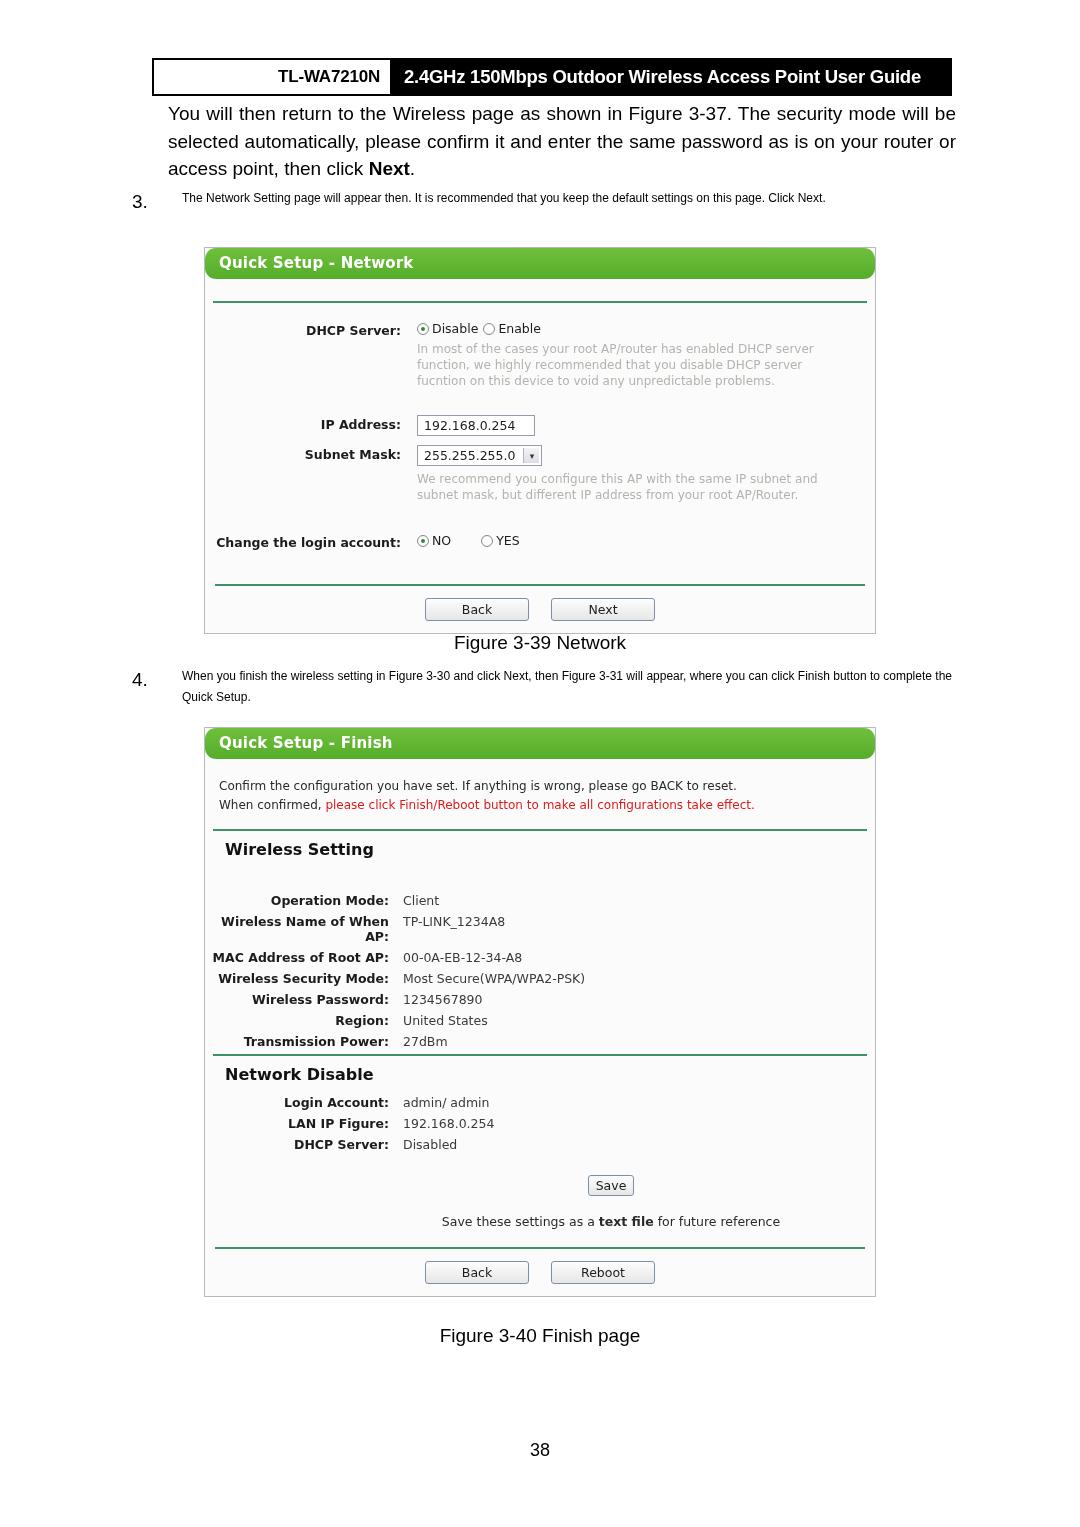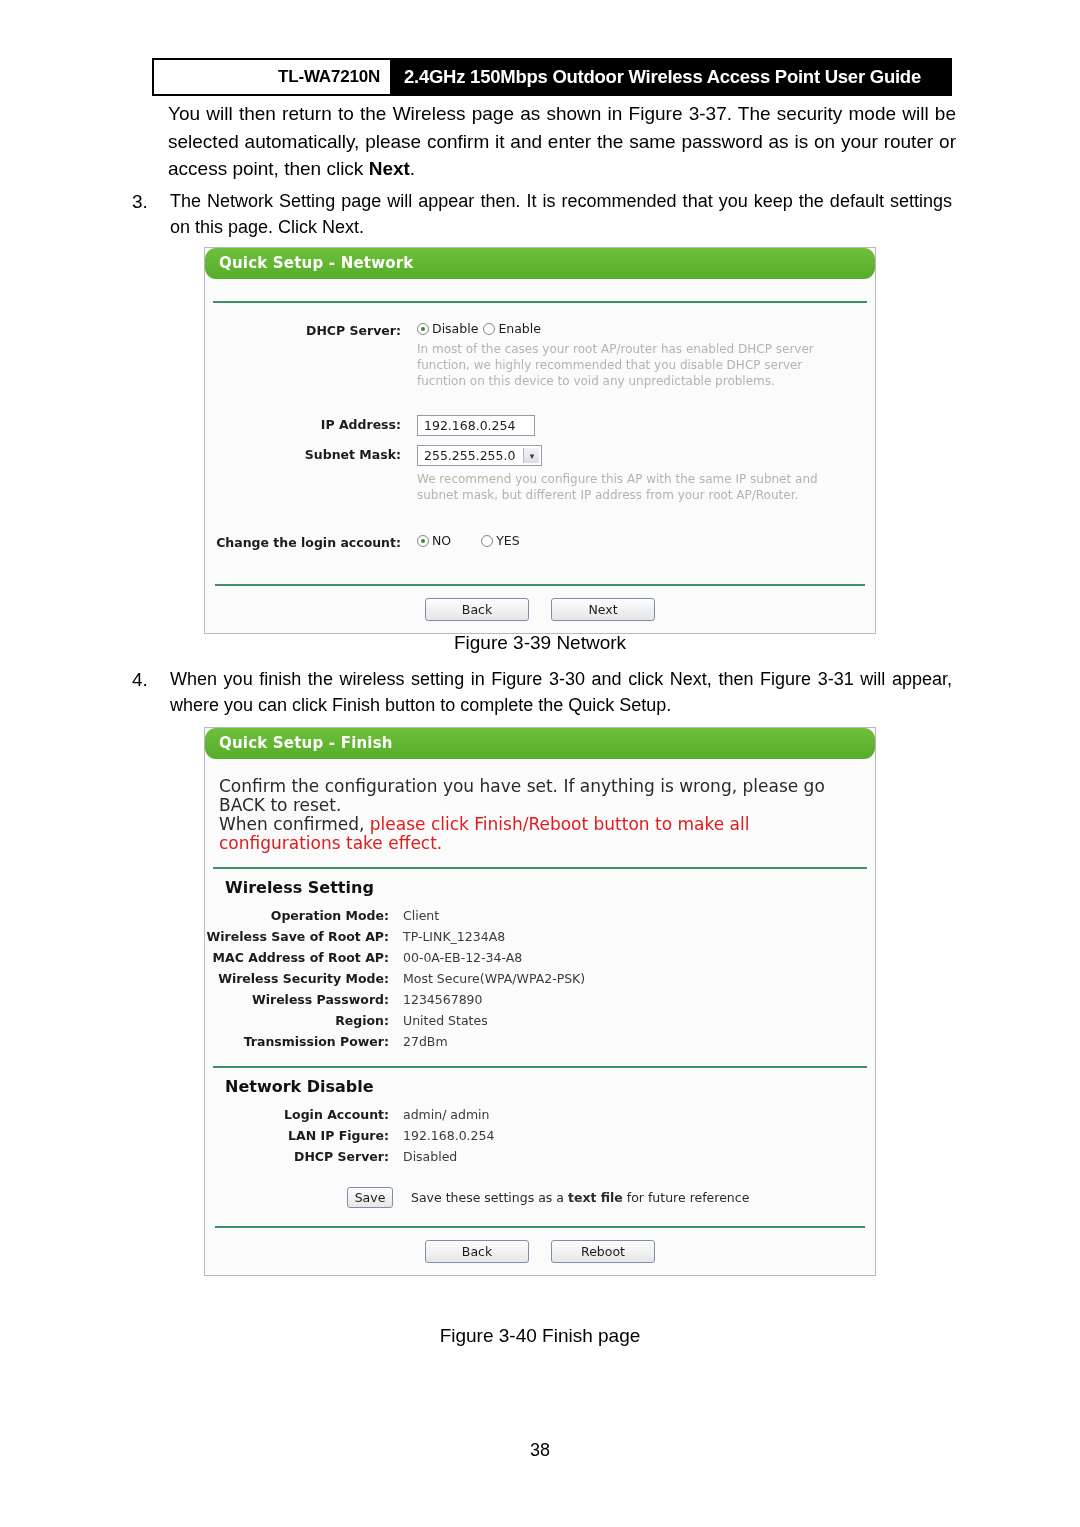--- a/index.html
+++ b/index.html
@@ -74,23 +74,24 @@
     display: flex;
     width: 820px;
   }
   .numbered .num {
     flex: 0 0 38px;
     font-size: 19px;
     line-height: 27.5px;
   }
   .numbered .body {
     flex: 1 1 auto;
-    font-size: 18px;
-    line-height: 26px;
+    font-size: 12px;
+    line-height: 21px;
     text-align: justify;
+    margin-left: 12px;
   }
   .numbered.item3 { left: 132px; top: 188px; }
   .numbered.item4 { left: 132px; top: 666px; }
 
   .fig-caption {
     position: absolute;
     width: 1080px;
     text-align: center;
     font-size: 19px;
     color: #000;
@@ -256,32 +257,33 @@
     text-align: right;
     padding-right: 14px;
     font-weight: bold;
     color: #1c1c1c;
   }
   .info-row .ival {
     color: #3b3b3b;
   }
   .confirm-block {
     padding: 18px 0 14px 14px;
-    font-size: 17px;
+    font-size: 12px;
     line-height: 19px;
     color: #2a2a2a;
   }
   .confirm-block .red { color: #e01b1b; }
   .save-row {
     display: flex;
     align-items: center;
     gap: 18px;
     padding: 14px 0 18px 142px;
     font-size: 12.5px;
     color: #2a2a2a;
+    flex-direction: column;
   }
   .save-row .txt .bold { font-weight: bold; }
 </style>
 </head>
 <body>
 
 <div class="doc-header">
   <div class="model-box">
     <span>TL-WA7210N</span>
   </div>
@@ -388,27 +390,27 @@
     <div>Confirm the configuration you have set. If anything is wrong, please go BACK to reset.</div>
     <div>
       <span>When confirmed, </span><span class="red">please click Finish/Reboot button to make all configurations take effect.</span>
     </div>
   </div>
 
   <div class="rule-green"></div>
 
   <div class="section-head">Wireless Setting</div>
 
-  <div style="padding-bottom:14px;">
+  <div style="padding-bottom:2px;margin-top:23px;">
     <div class="info-row">
       <div class="ilbl">Operation Mode:</div>
       <div class="ival">Client</div>
     </div>
     <div class="info-row">
-      <div class="ilbl">Wireless Save of Root AP:</div>
+      <div class="ilbl">Wireless Name of When AP:</div>
       <div class="ival">TP-LINK_1234A8</div>
     </div>
     <div class="info-row">
       <div class="ilbl">MAC Address of Root AP:</div>
       <div class="ival">00-0A-EB-12-34-A8</div>
     </div>
     <div class="info-row">
       <div class="ilbl">Wireless Security Mode:</div>
       <div class="ival">Most Secure(WPA/WPA2-PSK)</div>
     </div>

